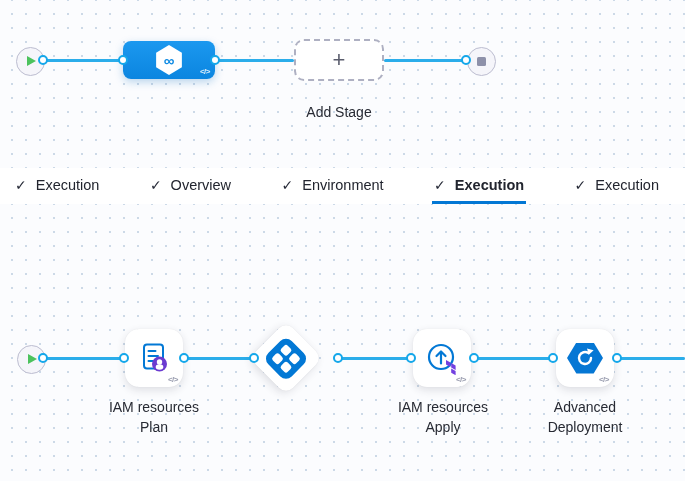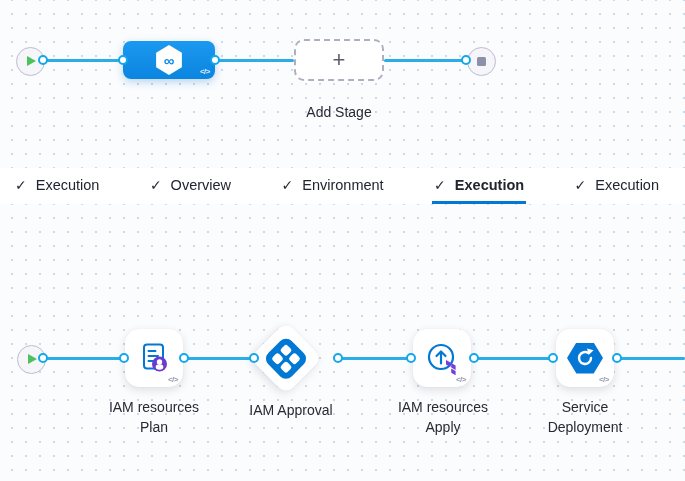--- a/index.html
+++ b/index.html
@@ -194,18 +194,17 @@
       </svg>
     </div>
     <span class="code-badge code-on-white">&lt;/&gt;</span>
   </div>
 
   <div class="port" style="left:611.5px;top:148.5px;"></div>
   <div class="line" style="left:617px;top:152.5px;width:68px;"></div>
 
   <div class="node-label" style="left:84px;width:140px;top:193px;">IAM resources
 Plan</div>
-  <div class="node-label" style="left:216px;width:150px;top:196px;">IAM Approval</div>
   <div class="node-label" style="left:373px;width:140px;top:193px;">IAM resources
 Apply</div>
-  <div class="node-label" style="left:515px;width:140px;top:193px;">Service
+  <div class="node-label" style="left:515px;width:140px;top:193px;">Advanced
 Deployment</div>
 </div>
 
 </body></html>

